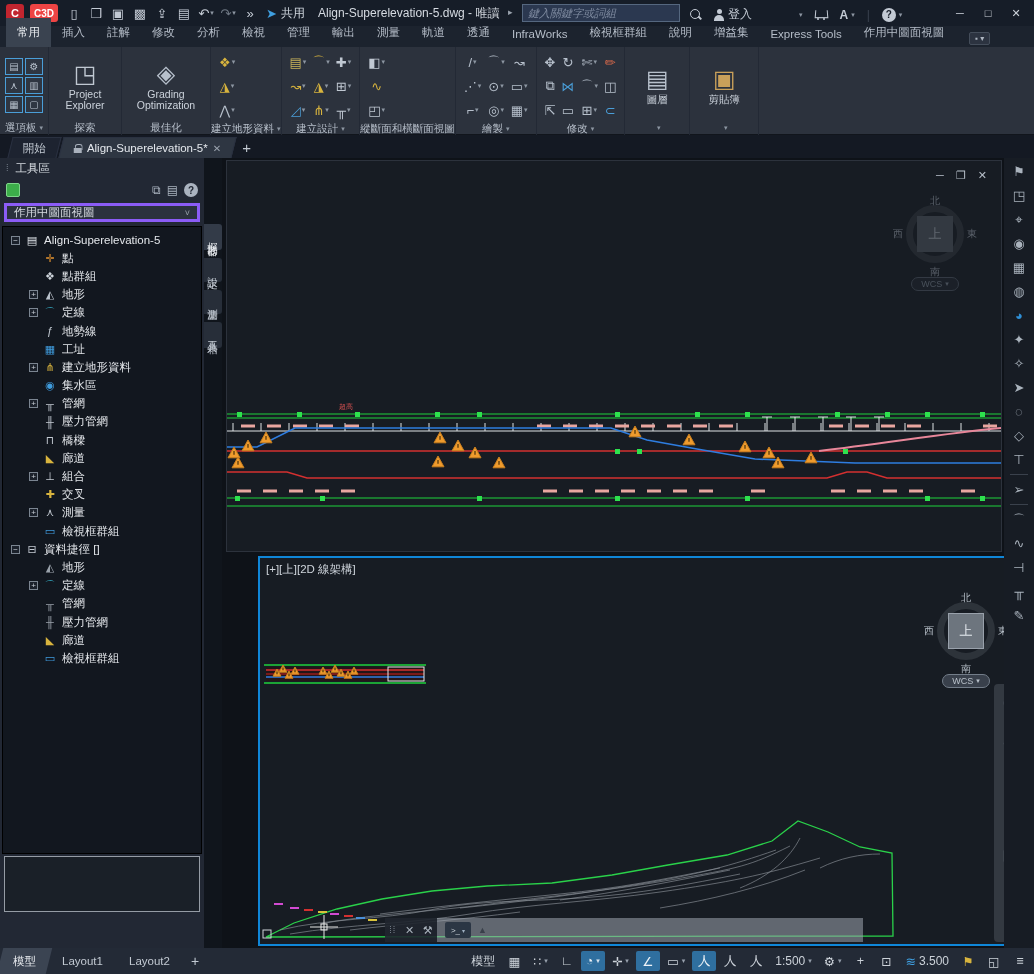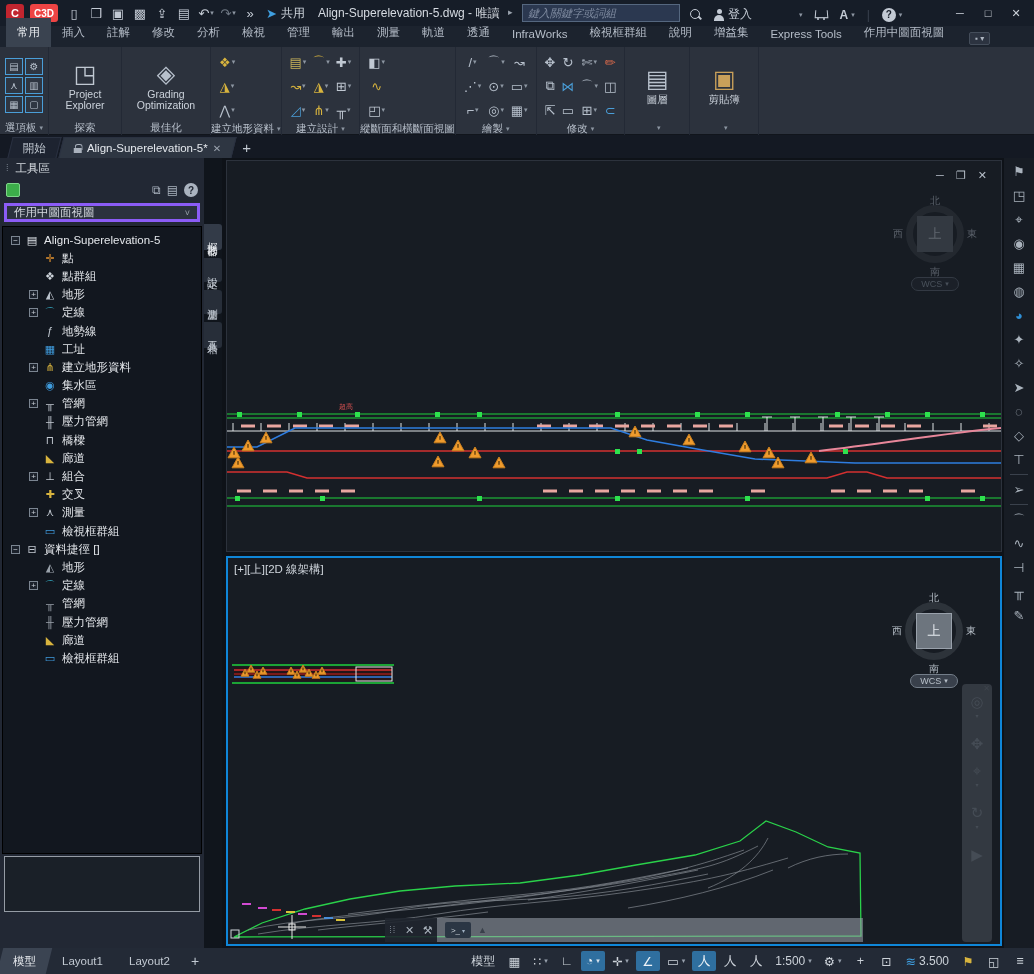--- a/index.html
+++ b/index.html
@@ -118,21 +118,21 @@
   .ts-sidetabs { position:absolute; left:204px; top:158px; width:18px; height:790px; background:#10151c;
     display:flex; flex-direction:column; gap:8px; padding-top:66px; }
   .stab { width:18px; border-radius:0 3px 3px 0; background:#272e39; color:#c3cad3; font-size:10.5px;
     display:flex; align-items:center; justify-content:center; padding:10px 0; }
   .stab span { writing-mode:vertical-rl; letter-spacing:2px; }
   .stab.active { background:#333b48; color:#e8ebef; }
   
   .drawarea { position:absolute; left:222px; top:158px; width:782px; height:790px; background:#0e1218; }
   .vp { position:absolute; left:4px; width:776px; background:#171c23; }
   .vp-top { top:2px; height:392px; border:1px solid #2c323c; }
-  .vp-bottom { top:398px; height:390px; border:2px solid #0f86d8; }
+  .vp-bottom { top:398px; height:390px; border:2px solid #0f86d8;margin-left:32px; }
   .vp svg { position:absolute; left:0; top:0; }
   .vp-label { position:absolute; left:6px; top:4px; color:#cfd5dc; font-size:11.5px; }
   .vp-controls { position:absolute; right:14px; top:8px; display:flex; gap:12px; color:#b7bfc9; font-size:11px; }
   .viewcube { position:absolute; right:28px; top:36px; width:76px; height:96px; }
   .vc-ring { position:absolute; left:9px; top:8px; width:58px; height:58px; border-radius:50%; border:7px solid rgba(110,118,128,0.25); }
   .vc-face { position:absolute; left:20px; top:19px; width:36px; height:36px; background:#4b525b;
     display:flex; align-items:center; justify-content:center; color:#9aa2ab; font-size:13px; }
   .vc-n { position:absolute; left:0; right:0; top:-3px; text-align:center; font-size:10px; color:#8d95a0; }
   .vc-s { position:absolute; left:0; right:0; top:68px; text-align:center; font-size:10px; color:#8d95a0; }
   .vc-w { position:absolute; left:-4px; top:30px; font-size:10px; color:#8d95a0; }

